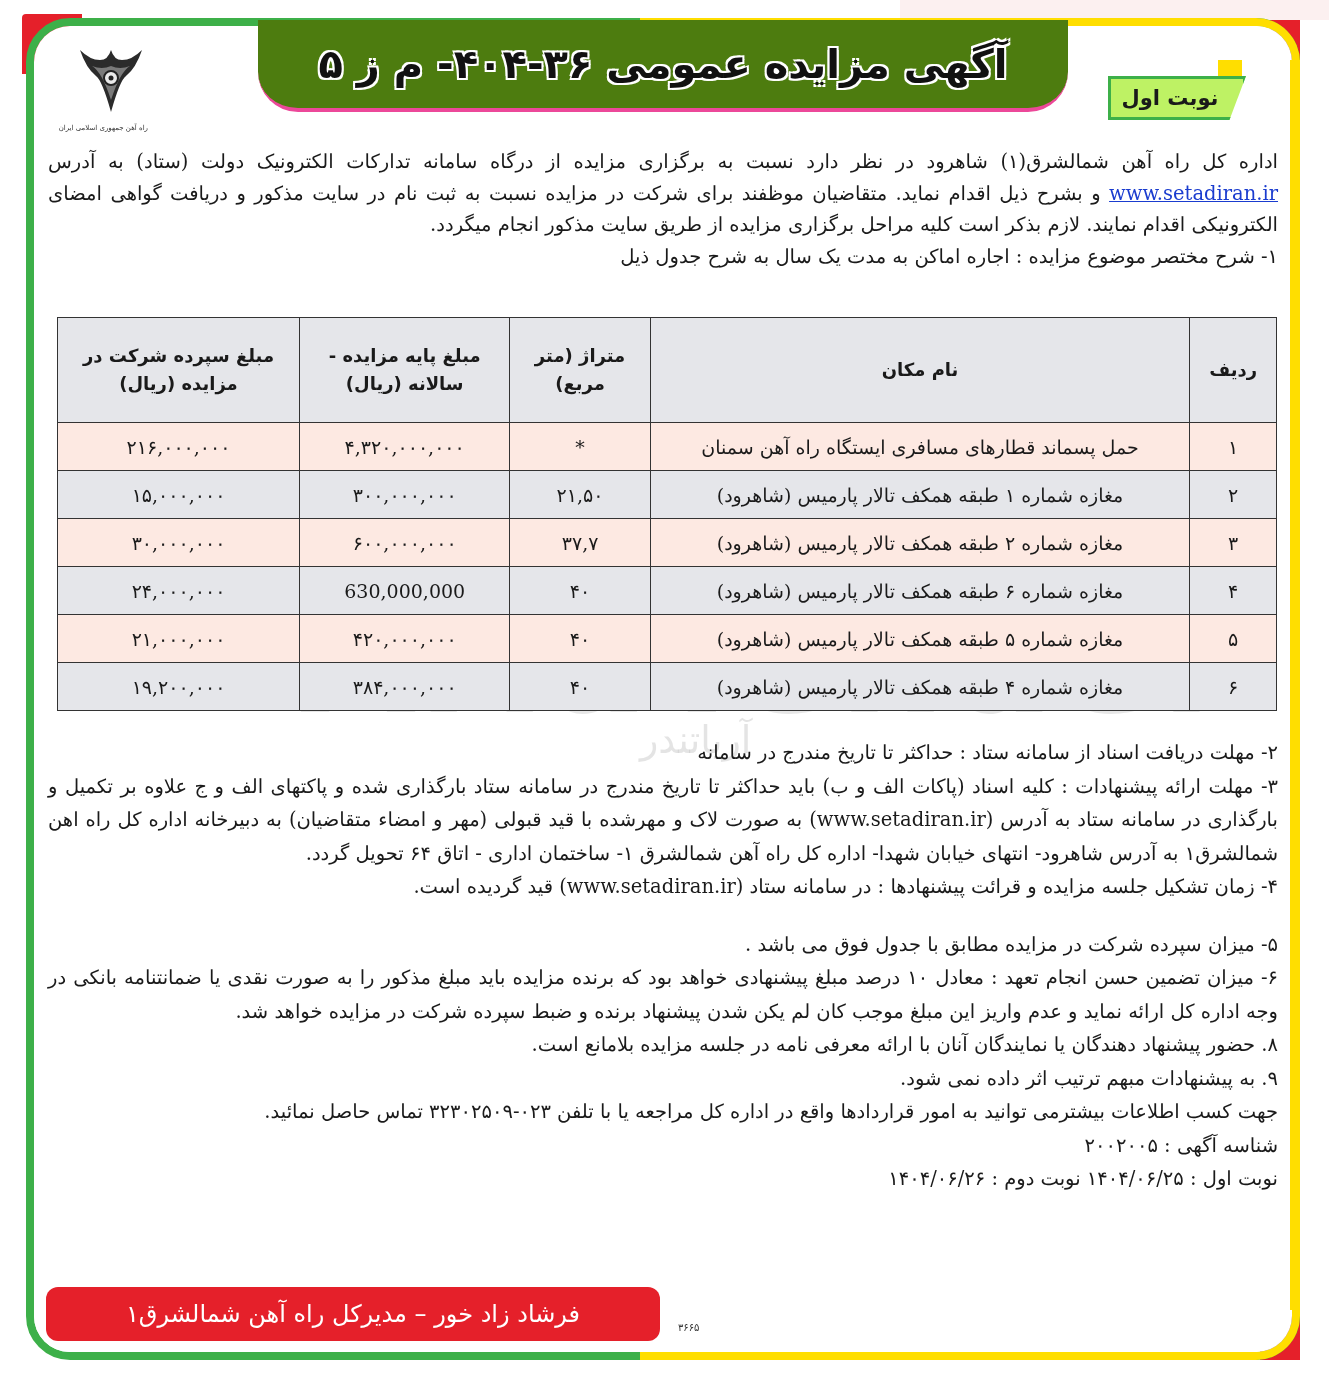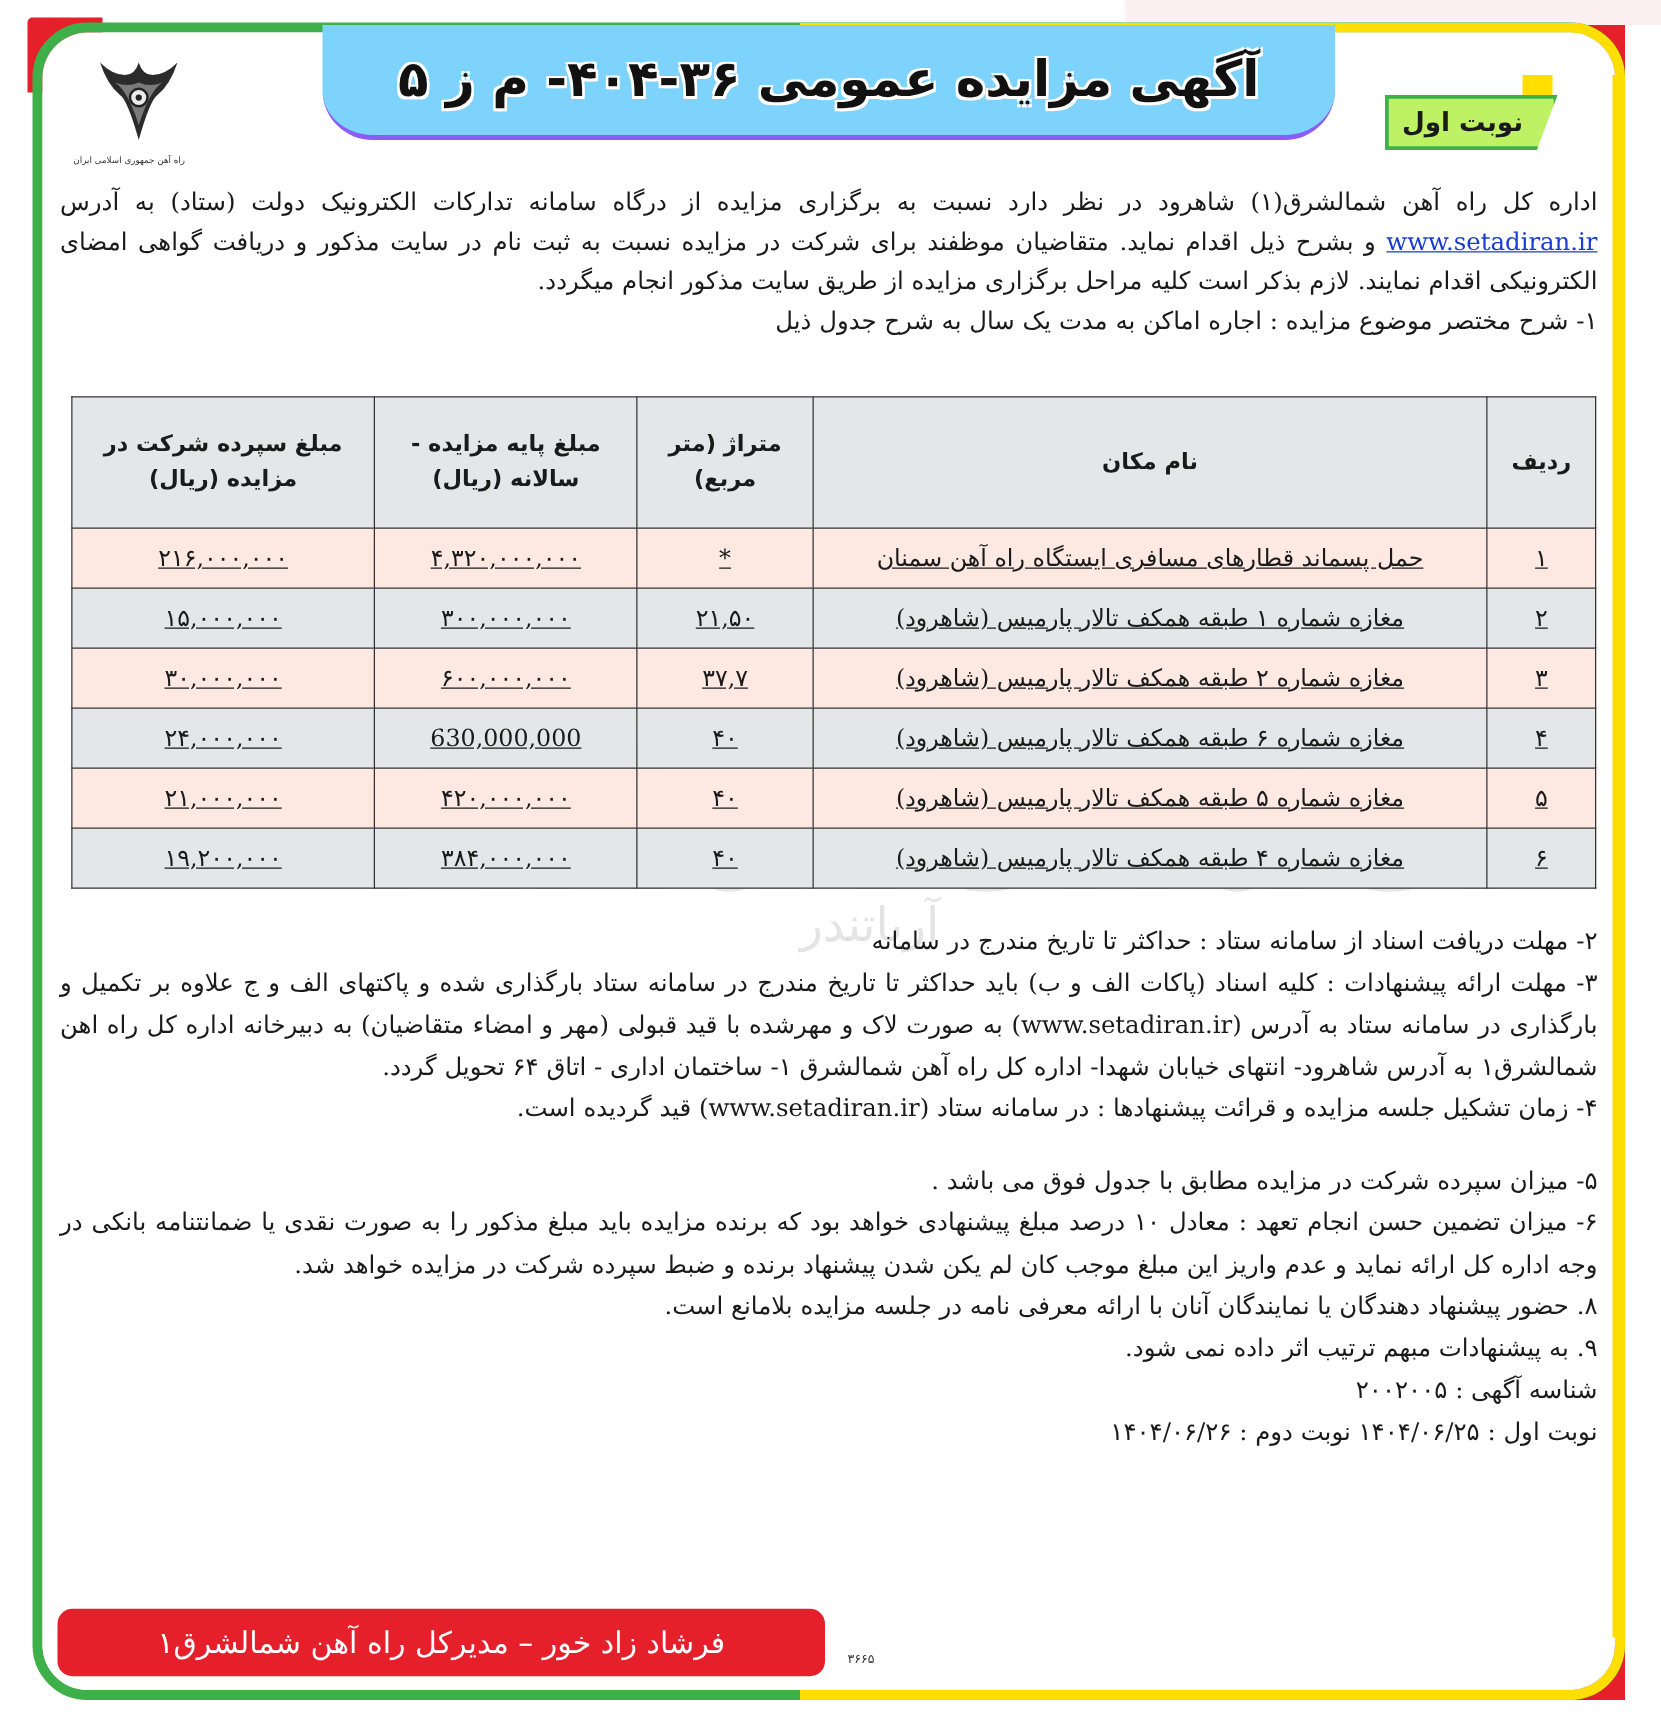--- a/index.html
+++ b/index.html
@@ -14,21 +14,21 @@
   .frame-red-br { position:absolute; left:1260px; top:1300px; width:40px; height:60px; background:#e5202a; }
   .frame-red-tr { position:absolute; left:1270px; top:20px; width:30px; height:40px; background:#e5202a; }
   .frame-green { position:absolute; left:26px; top:18px; width:1274px; height:1342px;
                  border:8px solid #3db049; border-radius:44px; box-sizing:border-box; }
   .frame-yellow { position:absolute; left:640px; top:18px; width:660px; height:1342px;
                   border:8px solid #ffde00; border-left:none; border-radius:0 44px 44px 0; box-sizing:border-box; }
   .frame-inner { position:absolute; left:34px; top:26px; width:1258px; height:1326px; background:#fff; border-radius:36px; }
 
   
   .title-banner { position:absolute; left:258px; top:20px; width:810px; height:92px;
-                  background:#7dd3fc; border-radius:0 0 40px 40px; border-bottom:4px solid #8b5cf6;
+                  background:#4d7c0f; border-radius:0 0 40px 40px; border-bottom:4px solid #ec4899;
                   display:flex; align-items:center; justify-content:center; box-sizing:border-box; }
   .title-text { font-family:"DejaVu Sans", sans-serif; font-weight:bold; font-size:40px; color:#111;
                 direction:rtl; text-shadow: 2px 2px 0 #fff, -2px -2px 0 #fff, 2px -2px 0 #fff, -2px 2px 0 #fff; }
 
   
   .logo { position:absolute; left:74px; top:46px; width:74px; height:94px; }
   .logo svg { width:74px; height:70px; }
   .logo-caption { font-size:7px; color:#333; text-align:center; direction:rtl; margin-top:4px; white-space:nowrap; }
 
   
@@ -45,21 +45,21 @@
              font-family:"DejaVu Serif", "Liberation Serif", serif; font-size:19.5px; line-height:31.5px; }
   .content p { margin:0; }
   .link { color:#1a3ccf; text-decoration:underline; direction:ltr; unicode-bidi:embed; }
 
   
   .tbl-wrap { position:absolute; left:57px; top:317px; width:1220px; }
   table { width:100%; border-collapse:collapse; direction:rtl;
           font-family:"DejaVu Serif", "Liberation Serif", serif; font-size:19px; }
   th, td { border:1.5px solid #333; text-align:center; }
   th { background:#e5e6ea; font-weight:bold; font-family:"DejaVu Sans", sans-serif; font-size:18px; height:102px; line-height:28px; }
-  td { height:45px;text-decoration:underline; }
+  td { height:45px; }
   tr.odd td { background:#fde9e2; }
   tr.even td { background:#e5e6ea; }
   .c-row { width:84px; }
   .c-name { width:540px; }
   .c-area { width:138px; }
   .c-base { width:208px; }
   .c-dep  { width:240px; }
 
   
   .watermark { position:absolute; left:300px; top:585px; width:720px; height:170px; pointer-events:none;
@@ -182,20 +182,21 @@
 </div>
 
 <div class="list">
   <p style="text-align:right;">۲- مهلت دریافت اسناد از سامانه ستاد : حداکثر تا تاریخ مندرج در سامانه</p>
   <p>۳- مهلت ارائه پیشنهادات : کلیه اسناد (پاکات الف و ب) باید حداکثر تا تاریخ مندرج در سامانه ستاد بارگذاری شده و پاکتهای الف و ج علاوه بر تکمیل و بارگذاری در سامانه ستاد به آدرس (www.setadiran.ir) به صورت لاک و مهرشده با قید قبولی (مهر و امضاء متقاضیان) به دبیرخانه اداره کل راه اهن شمالشرق۱ به آدرس شاهرود- انتهای خیابان شهدا- اداره کل راه آهن شمالشرق ۱- ساختمان اداری - اتاق ۶۴ تحویل گردد.</p>
   <p style="text-align:right;">۴- زمان تشکیل جلسه مزایده و قرائت پیشنهادها : در سامانه ستاد (www.setadiran.ir) قید گردیده است.</p>
   <p style="text-align:right;margin-top:24px;">۵- میزان سپرده شرکت در مزایده مطابق با جدول فوق می باشد .</p>
   <p>۶- میزان تضمین حسن انجام تعهد : معادل ۱۰ درصد مبلغ پیشنهادی خواهد بود که برنده مزایده باید مبلغ مذکور را به صورت نقدی یا ضمانتنامه بانکی در وجه اداره کل ارائه نماید و عدم واریز این مبلغ موجب کان لم یکن شدن پیشنهاد برنده و ضبط سپرده شرکت در مزایده خواهد شد.</p>
   <p style="text-align:right;">۸. حضور پیشنهاد دهندگان یا نمایندگان آنان با ارائه معرفی نامه در جلسه مزایده بلامانع است.</p>
   <p style="text-align:right;">۹. به پیشنهادات مبهم ترتیب اثر داده نمی شود.</p>
+  <p>جهت کسب اطلاعات بیشترمی توانید به امور قراردادها واقع در اداره کل مراجعه یا با تلفن ۰۲۳-۳۲۳۰۲۵۰۹ تماس حاصل نمائید.</p>
   <p style="text-align:right;">شناسه آگهی :  ۲۰۰۲۰۰۵</p>
   <p style="text-align:right;">نوبت اول : ۱۴۰۴/۰۶/۲۵ نوبت دوم : ۱۴۰۴/۰۶/۲۶</p>
 </div>
 
 <div class="sig">
   <span>فرشاد زاد خور – مدیرکل راه آهن شمالشرق۱</span>
 </div>
 <div class="code">۳۶۶۵</div>
 
 </body></html>

